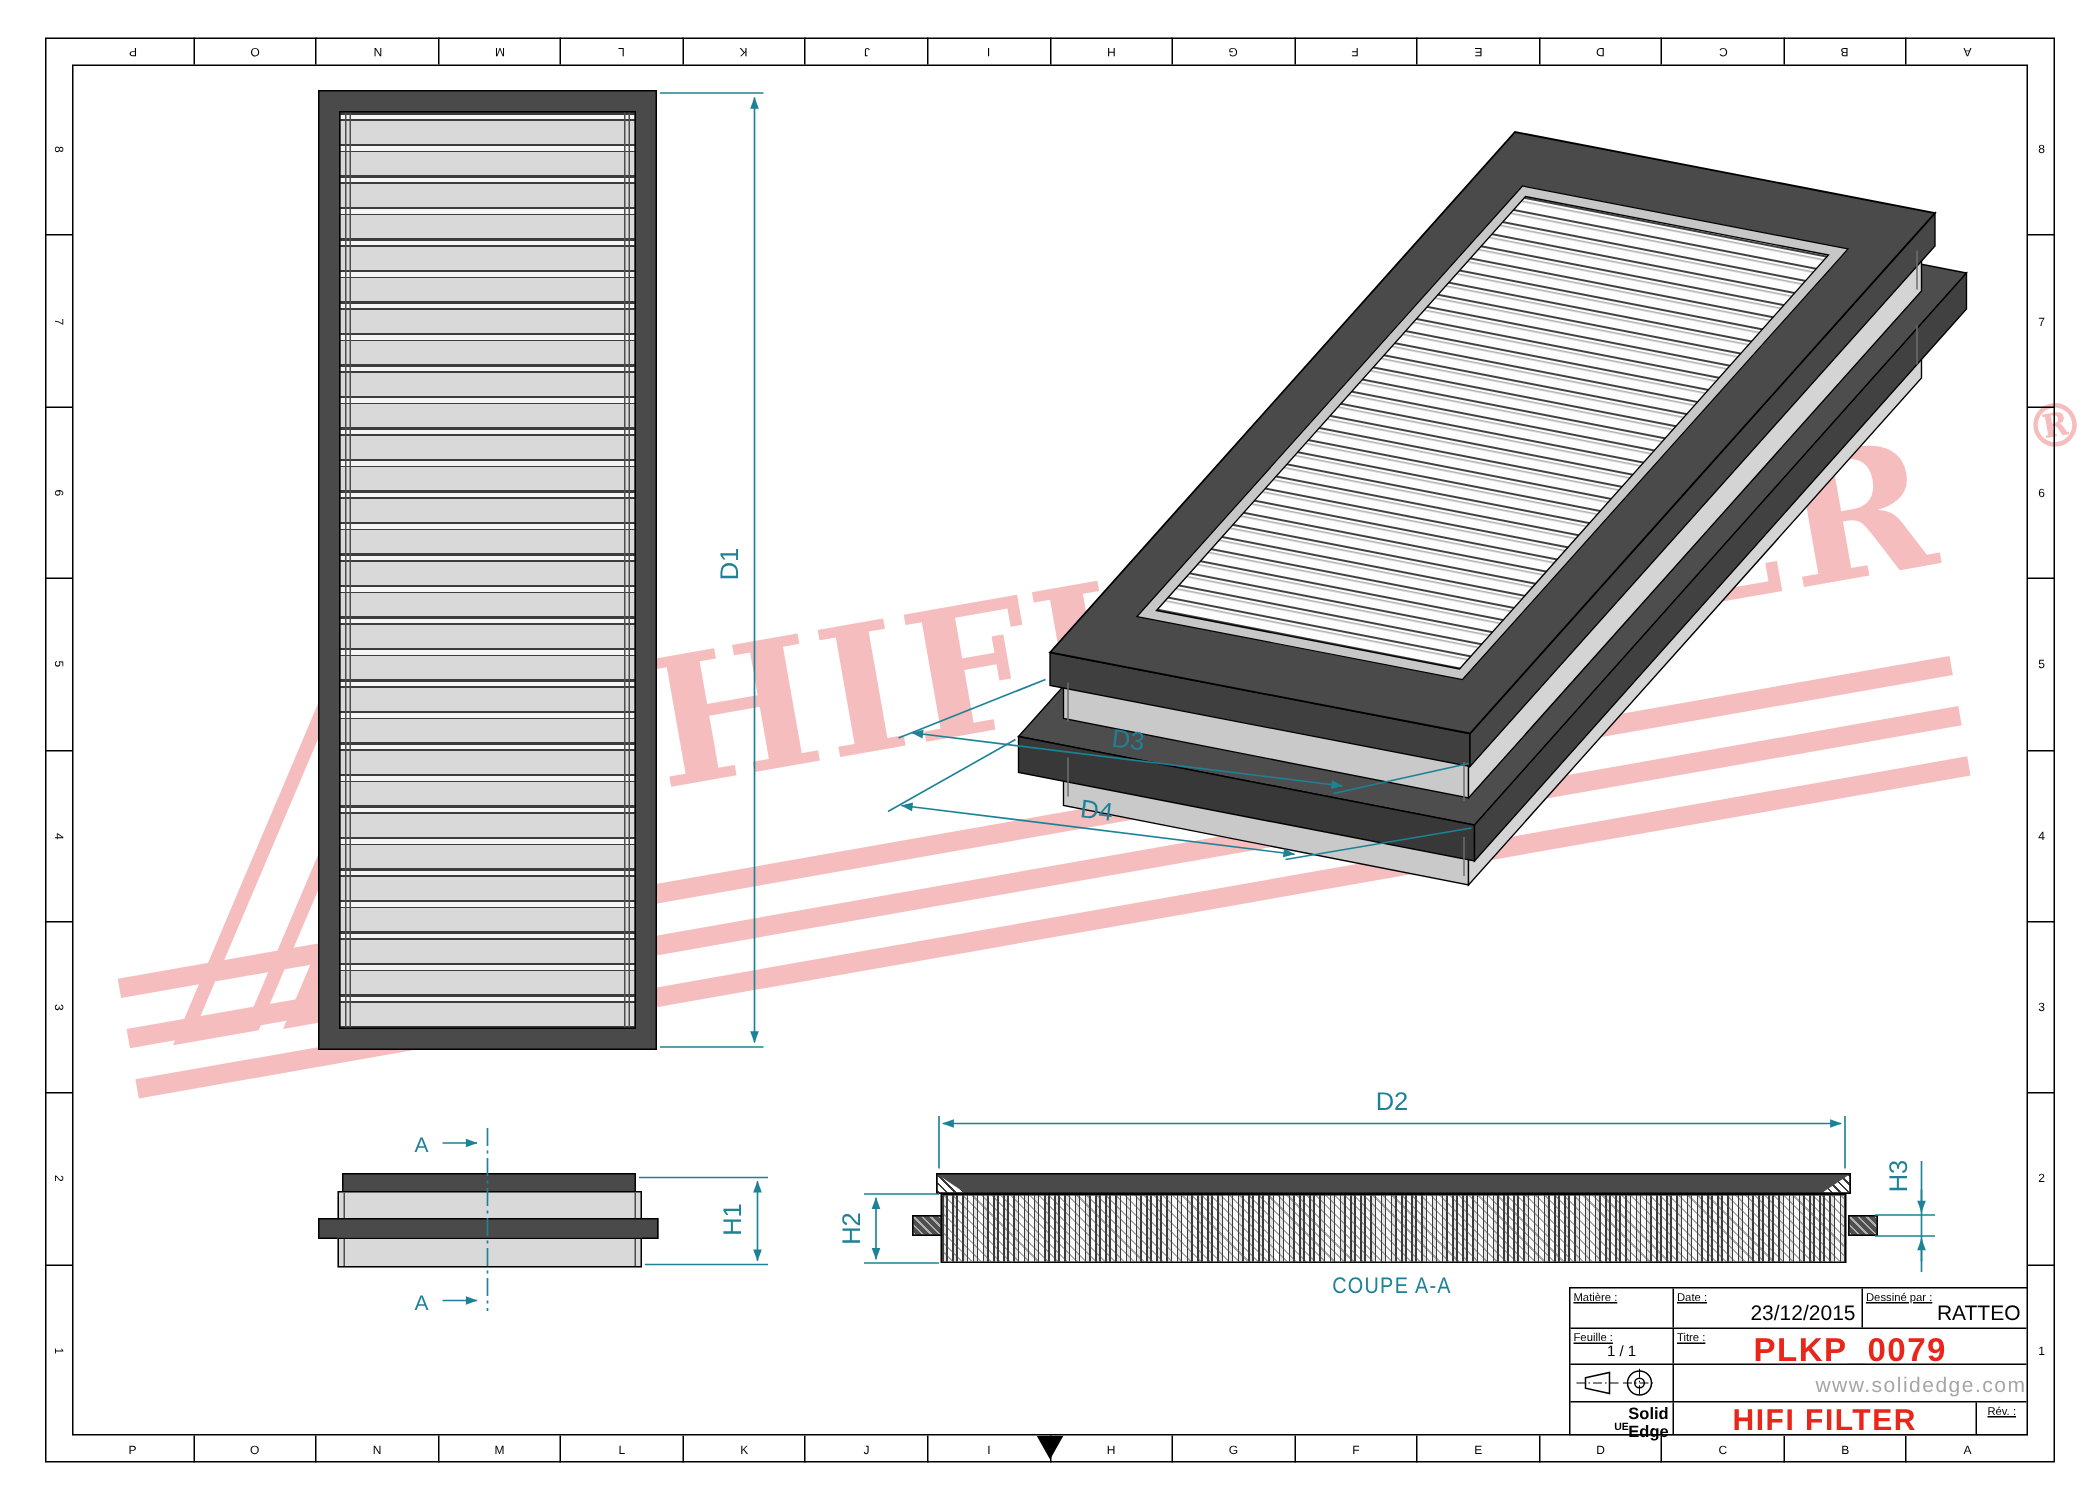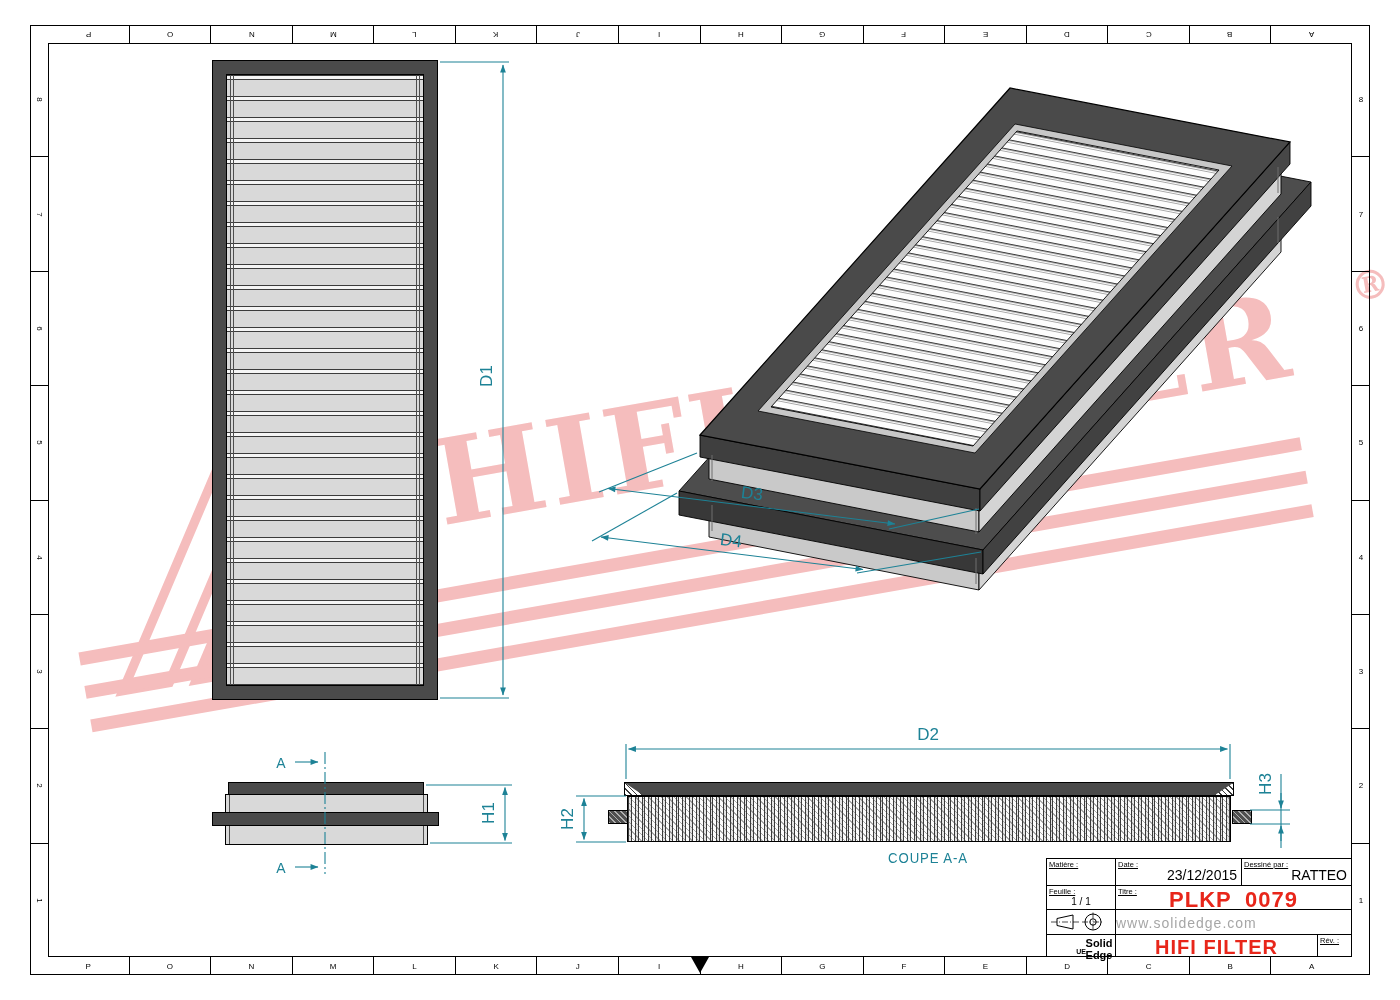--- a/index.html
+++ b/index.html
@@ -96,26 +96,26 @@
   
   .tb{position:absolute;left:1046px;top:858px;width:306px;height:99px;background:#fff;
     border:1px solid #000;z-index:6;font-size:8px;color:#000;}
   .tb-row{position:relative;display:flex;width:100%;text-decoration:underline;}
   .tb-row+.tb-row{border-top:1px solid #000;}
   .tb-r1{height:26px;} .tb-r2{height:24px;} .tb-r3{height:25px;} .tb-r4{height:22px;}
   .tb-cell{position:relative;height:100%;padding:1px 2px;}
   .tb-cell+.tb-cell{border-left:1px solid #000;}
   .tb-label{display:block;font-size:7.5px;}
   .cA{width:68px;flex:none;} .cB1{width:126px;flex:none;} .cFlex{flex:1;}
-  .cRev{width:34px;flex:none;}
+  .cRev{width:34px;flex:none;text-align:center;}
   .tb-val-r{position:absolute;right:4px;bottom:2px;font-size:14px;}
   .tb-val-c{position:absolute;left:0;right:0;bottom:2px;text-align:center;font-size:10px;}
   .tb-title-val{position:absolute;left:0;right:0;top:1px;text-align:center;
     font-size:22px;font-weight:bold;color:#e8261a;letter-spacing:1px;}
-  .tb-web{position:absolute;left:0;right:0;top:5px;text-align:left;
+  .tb-web{position:absolute;left:0;right:0;top:5px;text-align:right;
     font-size:14px;color:#a6a6a6;letter-spacing:1px;}
   .tb-brand{position:absolute;left:0;right:0;top:1px;text-align:center;
     font-size:20px;font-weight:bold;color:#e8261a;letter-spacing:1px;}
   .tb-app{position:absolute;left:0;right:0;top:2px;text-align:center;
     font-size:11px;font-weight:bold;margin-left:36px;}
   .tb-app-sub{position:absolute;left:0;right:0;top:13px;text-align:center;
     font-size:7px;font-weight:bold;}
   .proj-sym{position:absolute;left:2px;top:2px;}
 </style>
 </head>

